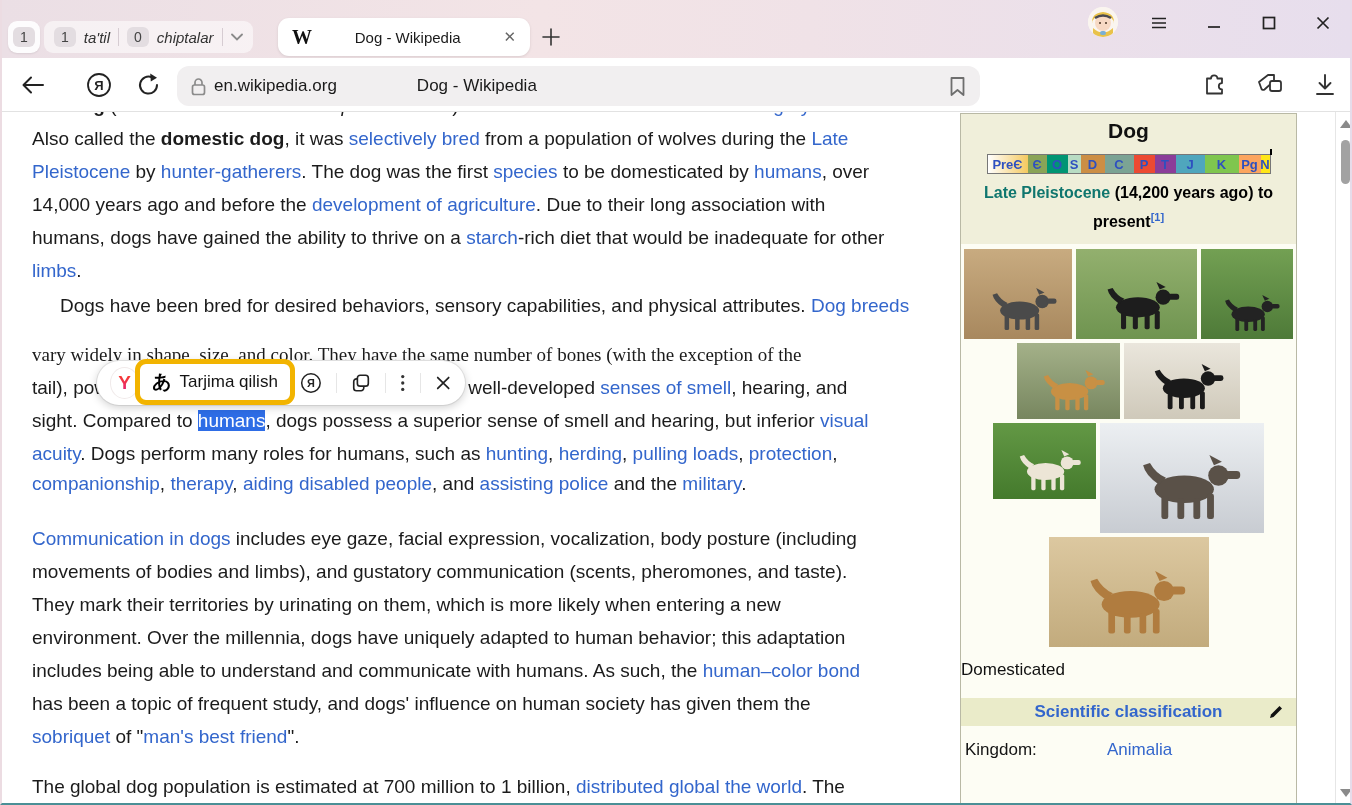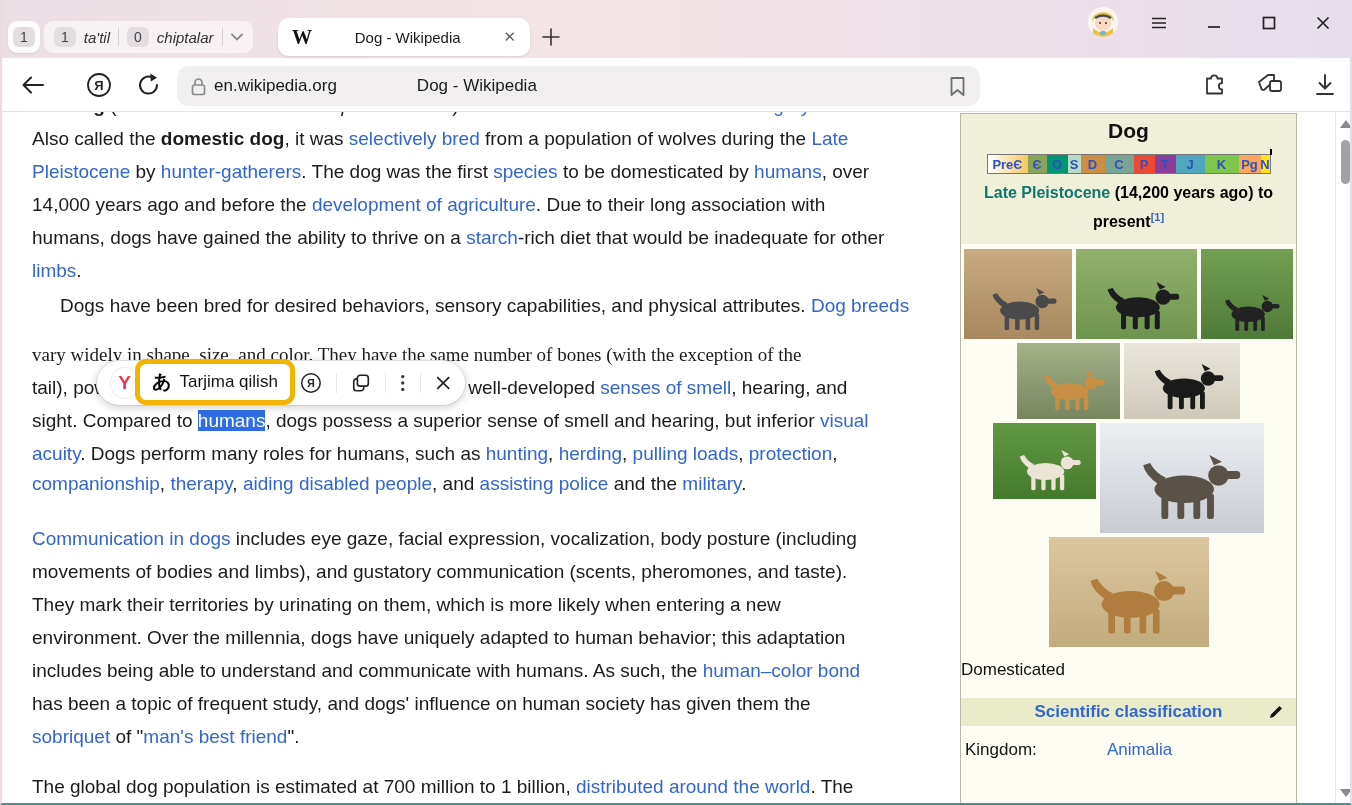--- a/index.html
+++ b/index.html
@@ -232,21 +232,21 @@
         <div class="tline" style="top: 292px;"><span class="s-n">sight. Compared to </span><span class="s-sel">humans</span><span class="s-n">, dogs possess a superior sense of smell and hearing, but inferior </span><span class="s-l">visual</span></div>
         <div class="tline" style="top: 325px;"><span class="s-l">acuity</span><span class="s-n">. Dogs perform many roles for humans, such as </span><span class="s-l">hunting</span><span class="s-n">, </span><span class="s-l">herding</span><span class="s-n">, </span><span class="s-l">pulling loads</span><span class="s-n">, </span><span class="s-l">protection</span><span class="s-n">,</span></div>
         <div class="tline" style="top: 342px; margin-top: 13px;"><span class="s-l">companionship</span><span class="s-n">, </span><span class="s-l">therapy</span><span class="s-n">, </span><span class="s-l">aiding disabled people</span><span class="s-n">, and </span><span class="s-l">assisting police</span><span class="s-n"> and the </span><span class="s-l">military</span><span class="s-n">.</span></div>
         <div class="tline" style="top: 410px;"><span class="s-l">Communication in dogs</span><span class="s-n"> includes eye gaze, facial expression, vocalization, body posture (including</span></div>
         <div class="tline" style="top: 443px;"><span class="s-n">movements of bodies and limbs), and gustatory communication (scents, pheromones, and taste).</span></div>
         <div class="tline" style="top: 476px;"><span class="s-n">They mark their territories by urinating on them, which is more likely when entering a new</span></div>
         <div class="tline" style="top: 509px;"><span class="s-n">environment. Over the millennia, dogs have uniquely adapted to human behavior; this adaptation</span></div>
         <div class="tline" style="top: 542px;"><span class="s-n">includes being able to understand and communicate with humans. As such, the </span><span class="s-l">human–color bond</span></div>
         <div class="tline" style="top: 575px;"><span class="s-n">has been a topic of frequent study, and dogs' influence on human society has given them the</span></div>
         <div class="tline" style="top: 608px;"><span class="s-l">sobriquet</span><span class="s-n"> of "</span><span class="s-l">man's best friend</span><span class="s-n">".</span></div>
-        <div class="tline" style="top: 658px;"><span class="s-n">The global dog population is estimated at 700 million to 1 billion, </span><span class="s-l">distributed around the world</span><span class="s-n">. The</span></div>
+        <div class="tline" style="top: 658px;"><span class="s-n">The global dog population is estimated at 700 million to 1 billion, </span><span class="s-l">distributed global the world</span><span class="s-n">. The</span></div>
       </div>
 
     <div id="sel-popup">
       <div id="yandex-logo">
         <span>Y</span>
       </div>
       <span style="width:178px"></span>
       <svg class="pp-icon" width="24" height="24" viewBox="0 0 26 26" style="margin-left:0">
         <circle cx="13" cy="13" r="11" fill="none" stroke="#222" stroke-width="1.8"></circle>
         <text x="13" y="18" font-size="13" font-weight="bold" text-anchor="middle" fill="#222">Я</text>

